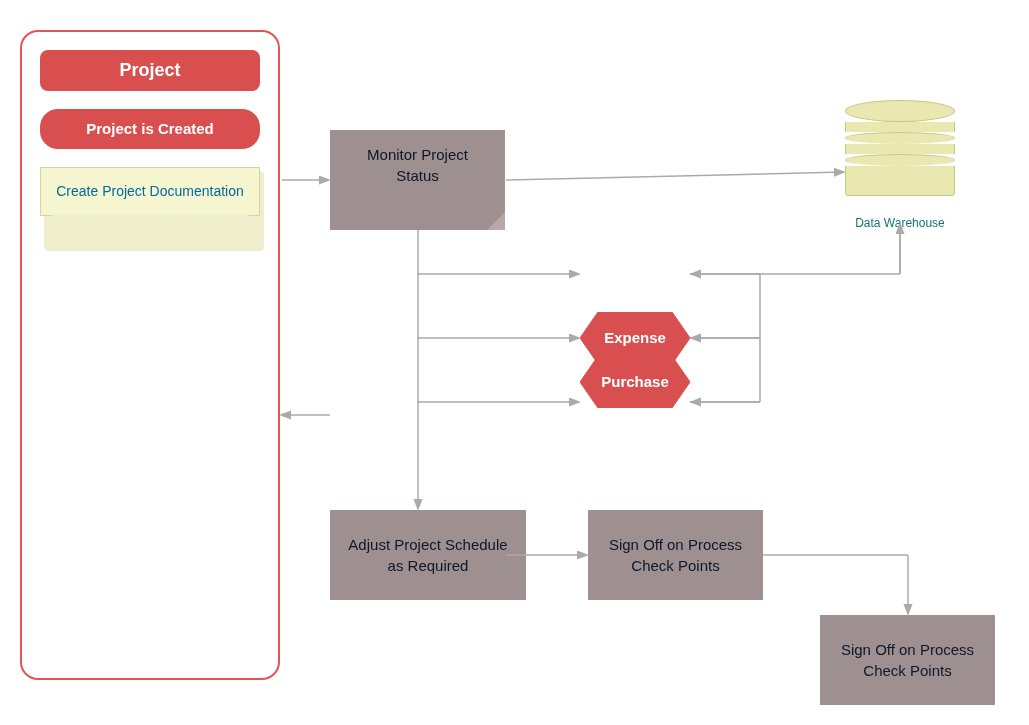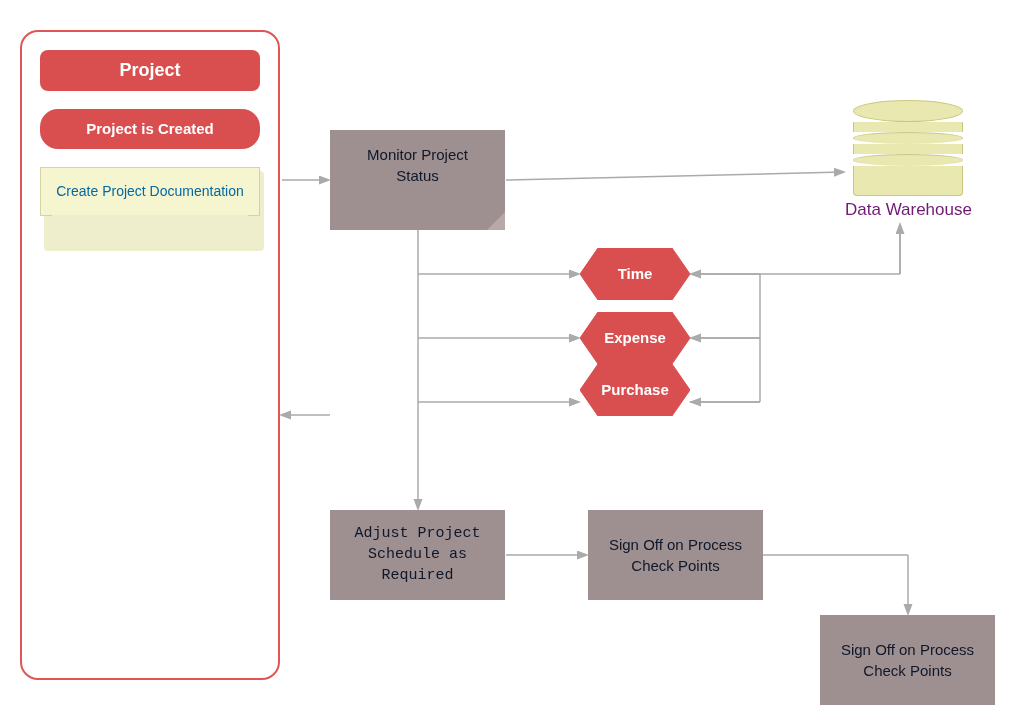--- a/index.html
+++ b/index.html
@@ -111,23 +111,23 @@
       align-items: center;
     }
     .cylinder-top {
       width: 110px;
       height: 22px;
       background: #e8e8b0;
       border: 1px solid #c8c880;
       border-radius: 50%;
     }
     .cylinder-label {
-      font-size: 17px;
-      color: #701a75;
-      margin-top: 4px;
+      font-size: 12px;
+      color: #0f766e;
+      margin-top: 20px;
     }
 
     
     .arrows-svg {
       position: absolute;
       top: 0;
       left: 0;
       width: 1029px;
       height: 725px;
       pointer-events: none;
@@ -172,42 +172,36 @@
   <div class="cylinder" style="left:845px; top:100px;">
     <div class="cylinder-top"></div>
     <div style="width:110px; background:#e8e8b0; border-left:1px solid #c8c880; border-right:1px solid #c8c880; height:10px;"></div>
     <div style="width:110px; height:12px; background:#e8e8b0; border-top:1px solid #c8c880; border-radius:50%; border-left:1px solid #c8c880; border-right:1px solid #c8c880;"></div>
     <div style="width:110px; background:#e8e8b0; border-left:1px solid #c8c880; border-right:1px solid #c8c880; height:10px;"></div>
     <div style="width:110px; height:12px; background:#e8e8b0; border-top:1px solid #c8c880; border-radius:50%; border-left:1px solid #c8c880; border-right:1px solid #c8c880;"></div>
     <div style="width:110px; background:#e8e8b0; border-left:1px solid #c8c880; border-right:1px solid #c8c880; border-bottom:1px solid #c8c880; height:30px; border-radius: 0 0 4px 4px;"></div>
     <div class="cylinder-label">Data Warehouse</div>
   </div>
 
-  <div style="position:absolute; left:580px; top:248px; width:110px; height:52px;">
-    <svg width="110" height="52" viewBox="0 0 110 52">
-      <polygon points="18,0 92,0 110,26 92,52 18,52 0,26" fill="#d94f4f" stroke="#d94f4f"></polygon>
-      <text x="55" y="31" text-anchor="middle" fill="white" font-size="15" font-weight="bold" font-family="Arial">Time</text>
-    </svg>
-  </div>
 
   <div style="position:absolute; left:580px; top:312px; width:110px; height:68px;">
     <svg width="110" height="52" viewBox="0 0 110 52">
       <polygon points="18,0 92,0 110,26 92,52 18,52 0,26" fill="#d94f4f" stroke="#d94f4f"></polygon>
       <text x="55" y="31" text-anchor="middle" fill="white" font-size="15" font-weight="bold" font-family="Arial">Expense</text>
     </svg>
   </div>
 
-  <div style="position:absolute; left:580px; top:364px; width:110px; height:47px;">
+  <div style="position:absolute; left:580px; top:356px; width:110px; height:47px;">
     <svg width="110" height="52" viewBox="0 0 110 52">
       <polygon points="18,0 92,0 110,26 92,52 18,52 0,26" fill="#d94f4f" stroke="#d94f4f"></polygon>
       <text x="55" y="31" text-anchor="middle" fill="white" font-size="15" font-weight="bold" font-family="Arial">Purchase</text>
     </svg>
   </div>
 
-  <div class="gray-box" style="left:330px; top:510px; width:175px; height:90px; display:flex; align-items:flex-end; justify-content:center;font-family:Liberation Mono, monospace;">
+  <div class="gray-box" style="left:330px; top:510px; width:196px; height:90px; display:flex; align-items:center; justify-content:center;">
     <span style="white-space:pre-line; text-align:center;">Adjust Project Schedule as Required</span>
   </div>
 
   <div class="gray-box" style="left:588px; top:510px; width:175px; height:90px; display:flex; align-items:center; justify-content:center;">
     <span style="white-space:pre-line; text-align:center;">Sign Off on Process Check Points</span>
   </div>
 
   <div class="gray-box" style="left:820px; top:615px; width:175px; height:90px; display:flex; align-items:center; justify-content:center;">
     <span style="white-space:pre-line; text-align:center;">Sign Off on Process Check Points</span>
   </div>

